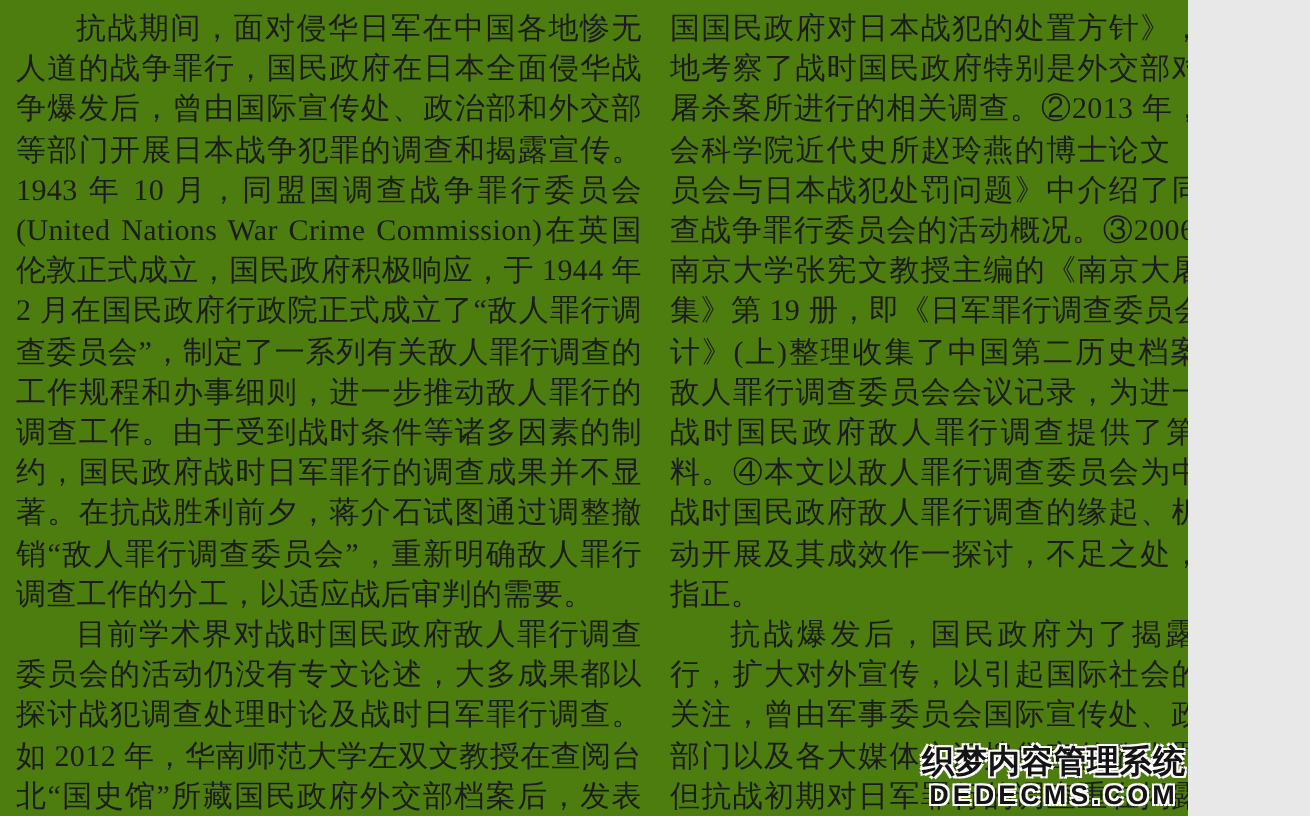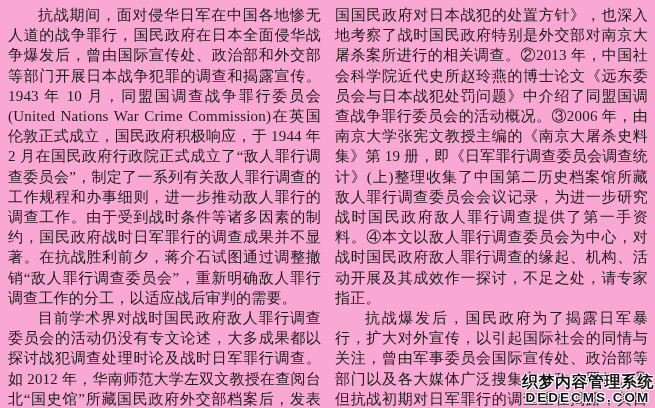--- a/index.html
+++ b/index.html
@@ -2,23 +2,23 @@
 <html lang="zh"><head>
 <meta charset="utf-8">
 <style>
   html, body {
     margin: 0;
     padding: 0;
     background: #e8e8e8;
   }
   .page {
     position: relative;
-    width: 655px;
+    width: 594px;
     height: 408px;
-    background: #f9a8d4;
+    background: #4d7c0f;
     overflow: hidden;
     font-family: "Liberation Serif", "DejaVu Serif", serif;
     color: #1c1c1c;
   }
   .col {
     position: absolute;
     top: 5px;
     height: 403px;
     width: 313px;
     overflow: hidden;

